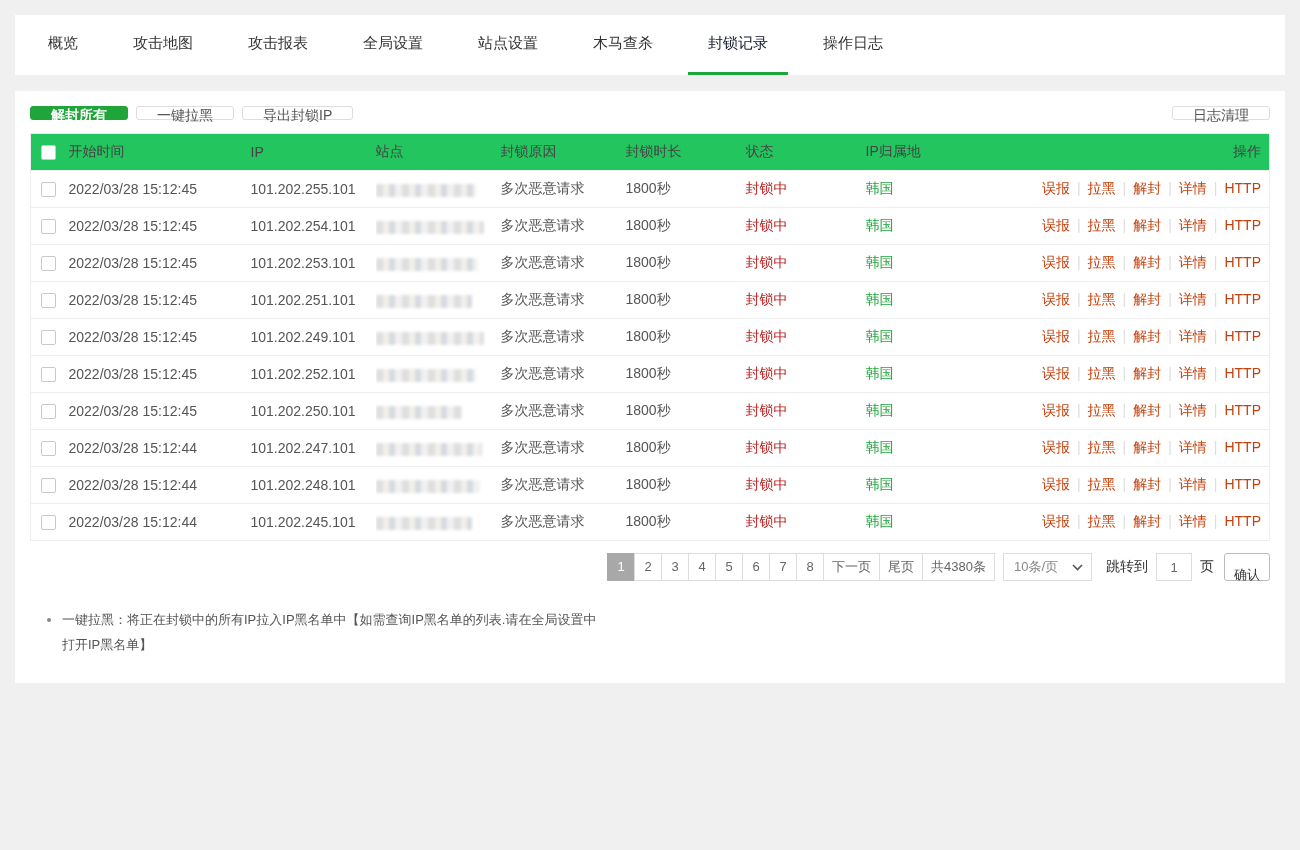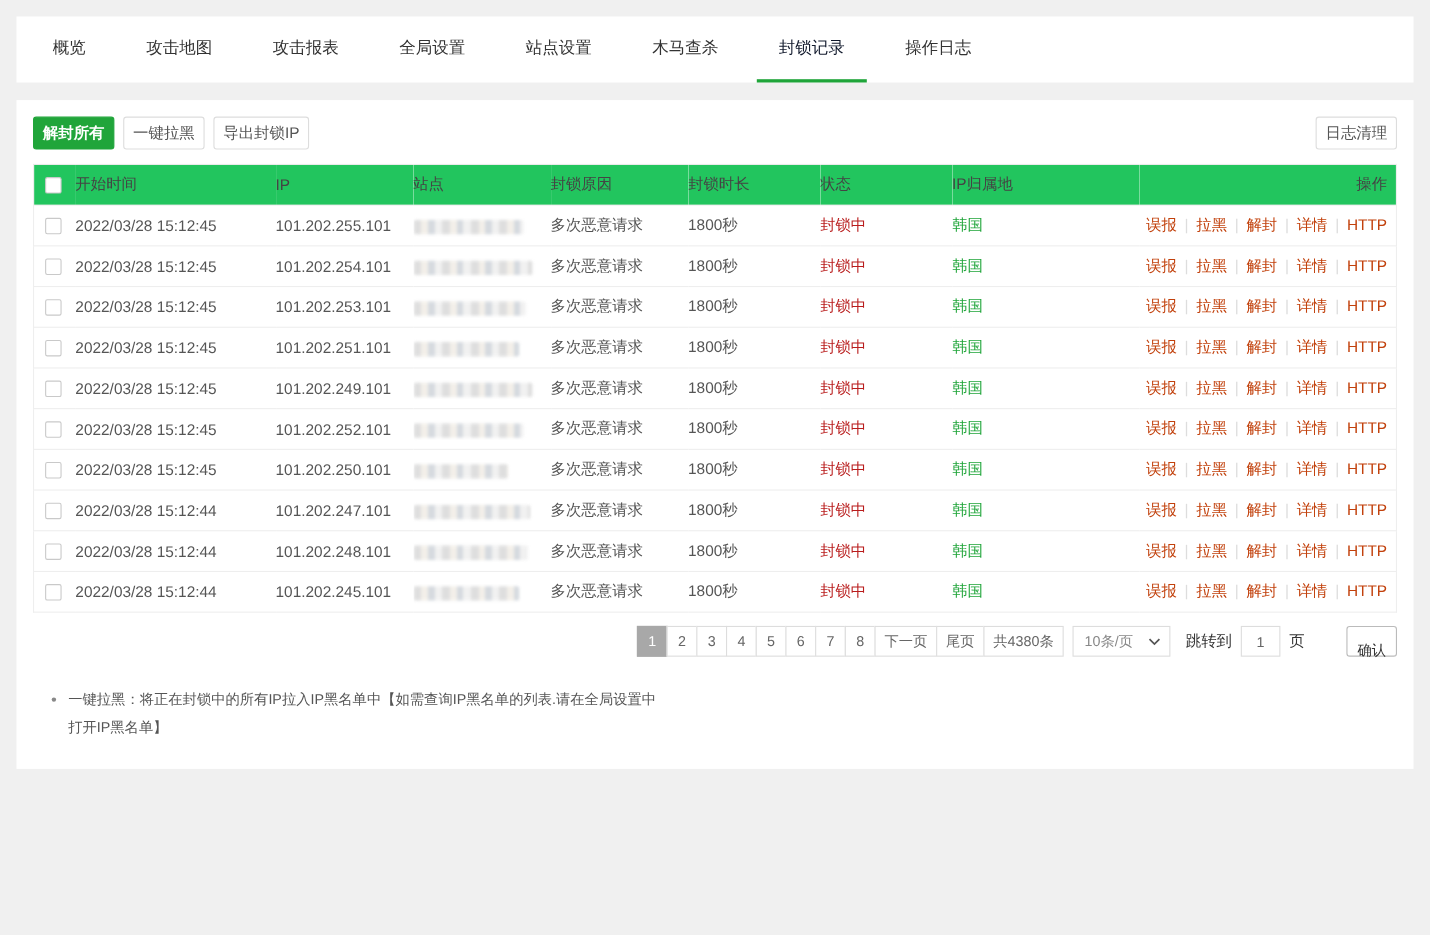--- a/index.html
+++ b/index.html
@@ -37,22 +37,22 @@
     margin: 16px 15px 0 15px;
     background: #fff;
     padding: 15px 15px 25px 15px;
   }
   .toolbar {
     display: flex;
     align-items: center;
     margin-bottom: 13px;
   }
   .btn {
-    height: 30px;
-    padding: 0 8px;
+    height: 14px;
+    padding: 0 20px;
     font-size: 14px;
     border-radius: 3px;
     border: 1px solid #ddd;
     background: #fff;
     color: #555;
     cursor: pointer;
     margin-right: 8px;
     font-family: inherit;
   }
   .btn.primary {
@@ -165,21 +165,20 @@
   .btn-confirm {
     height: 28px;
     padding: 12px 9px;
     border: 1px solid #bbb;
     border-radius: 3px;
     background: #fff;
     color: #333;
     font-size: 13px;
     cursor: pointer;
     font-family: inherit;
-    margin-left: 28px;
   }
   
   .note {
     margin: 26px 0 0 32px;
     max-width: 545px;
     color: #555;
     font-size: 13px;
     line-height: 1.95;
   }
   .note li { list-style: disc; color: #888; }

